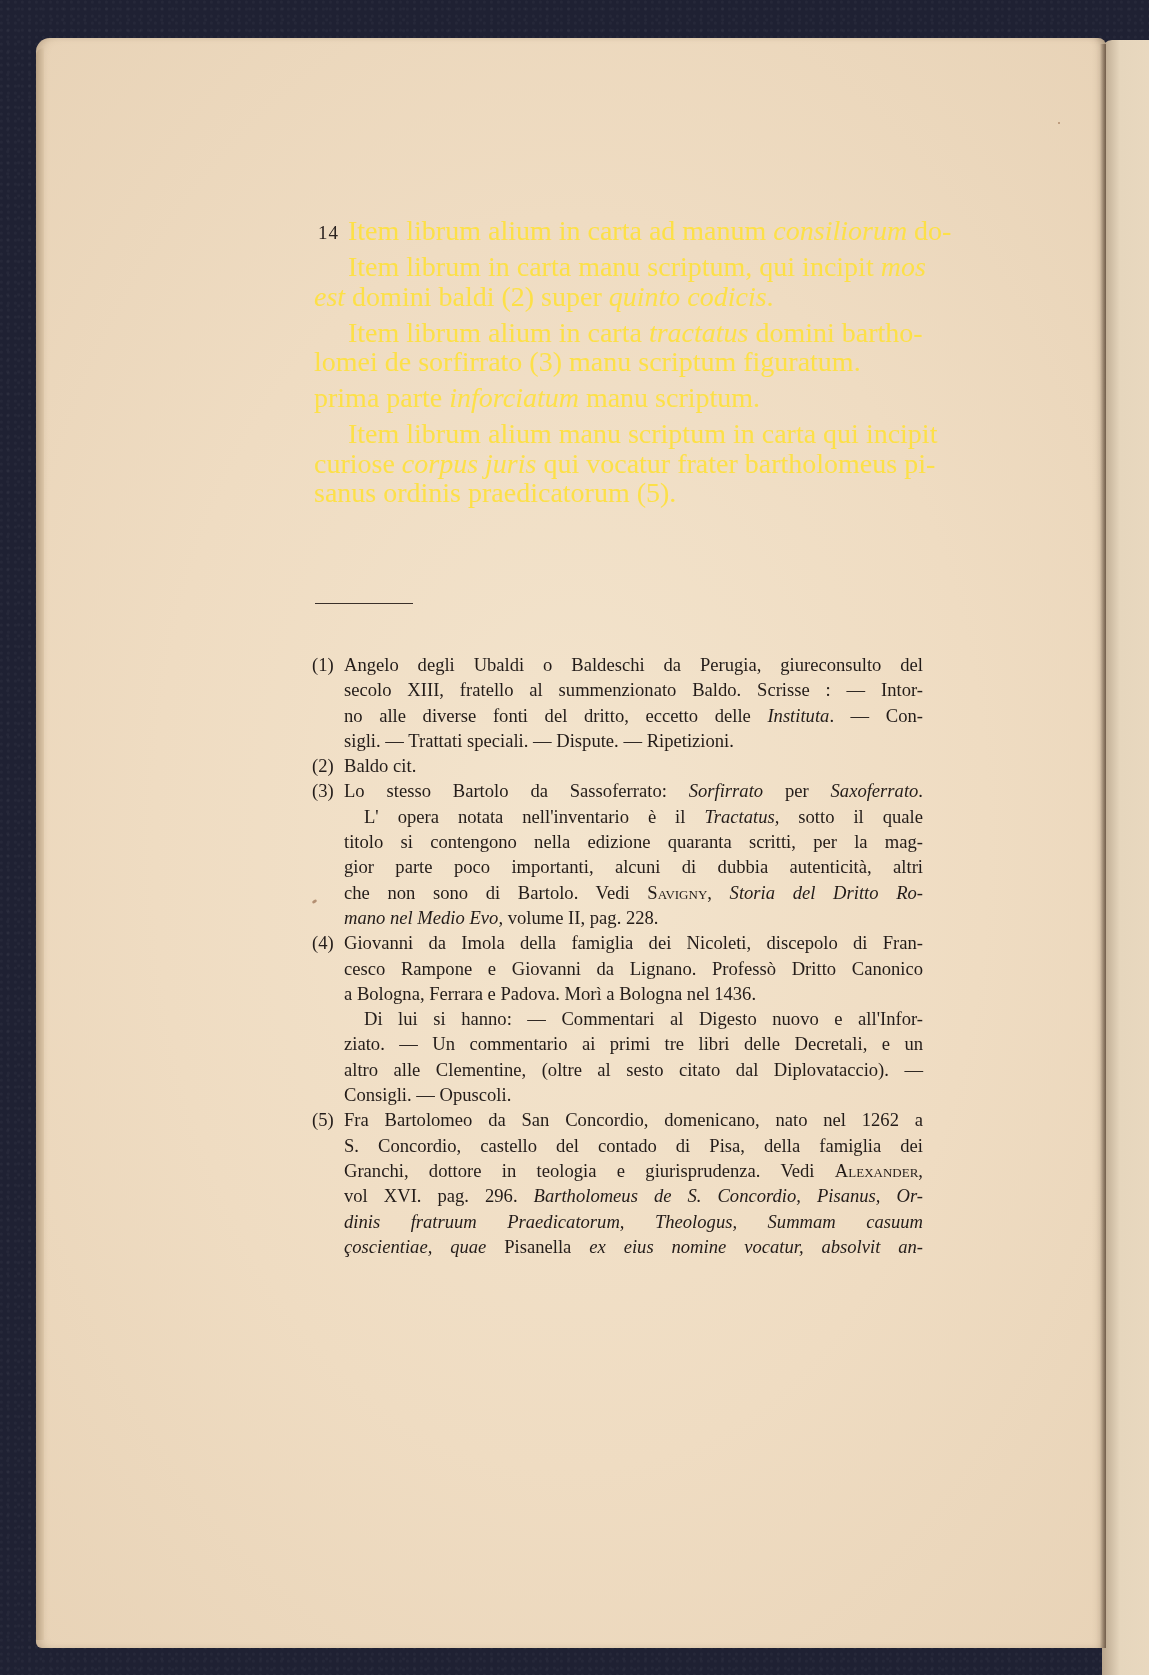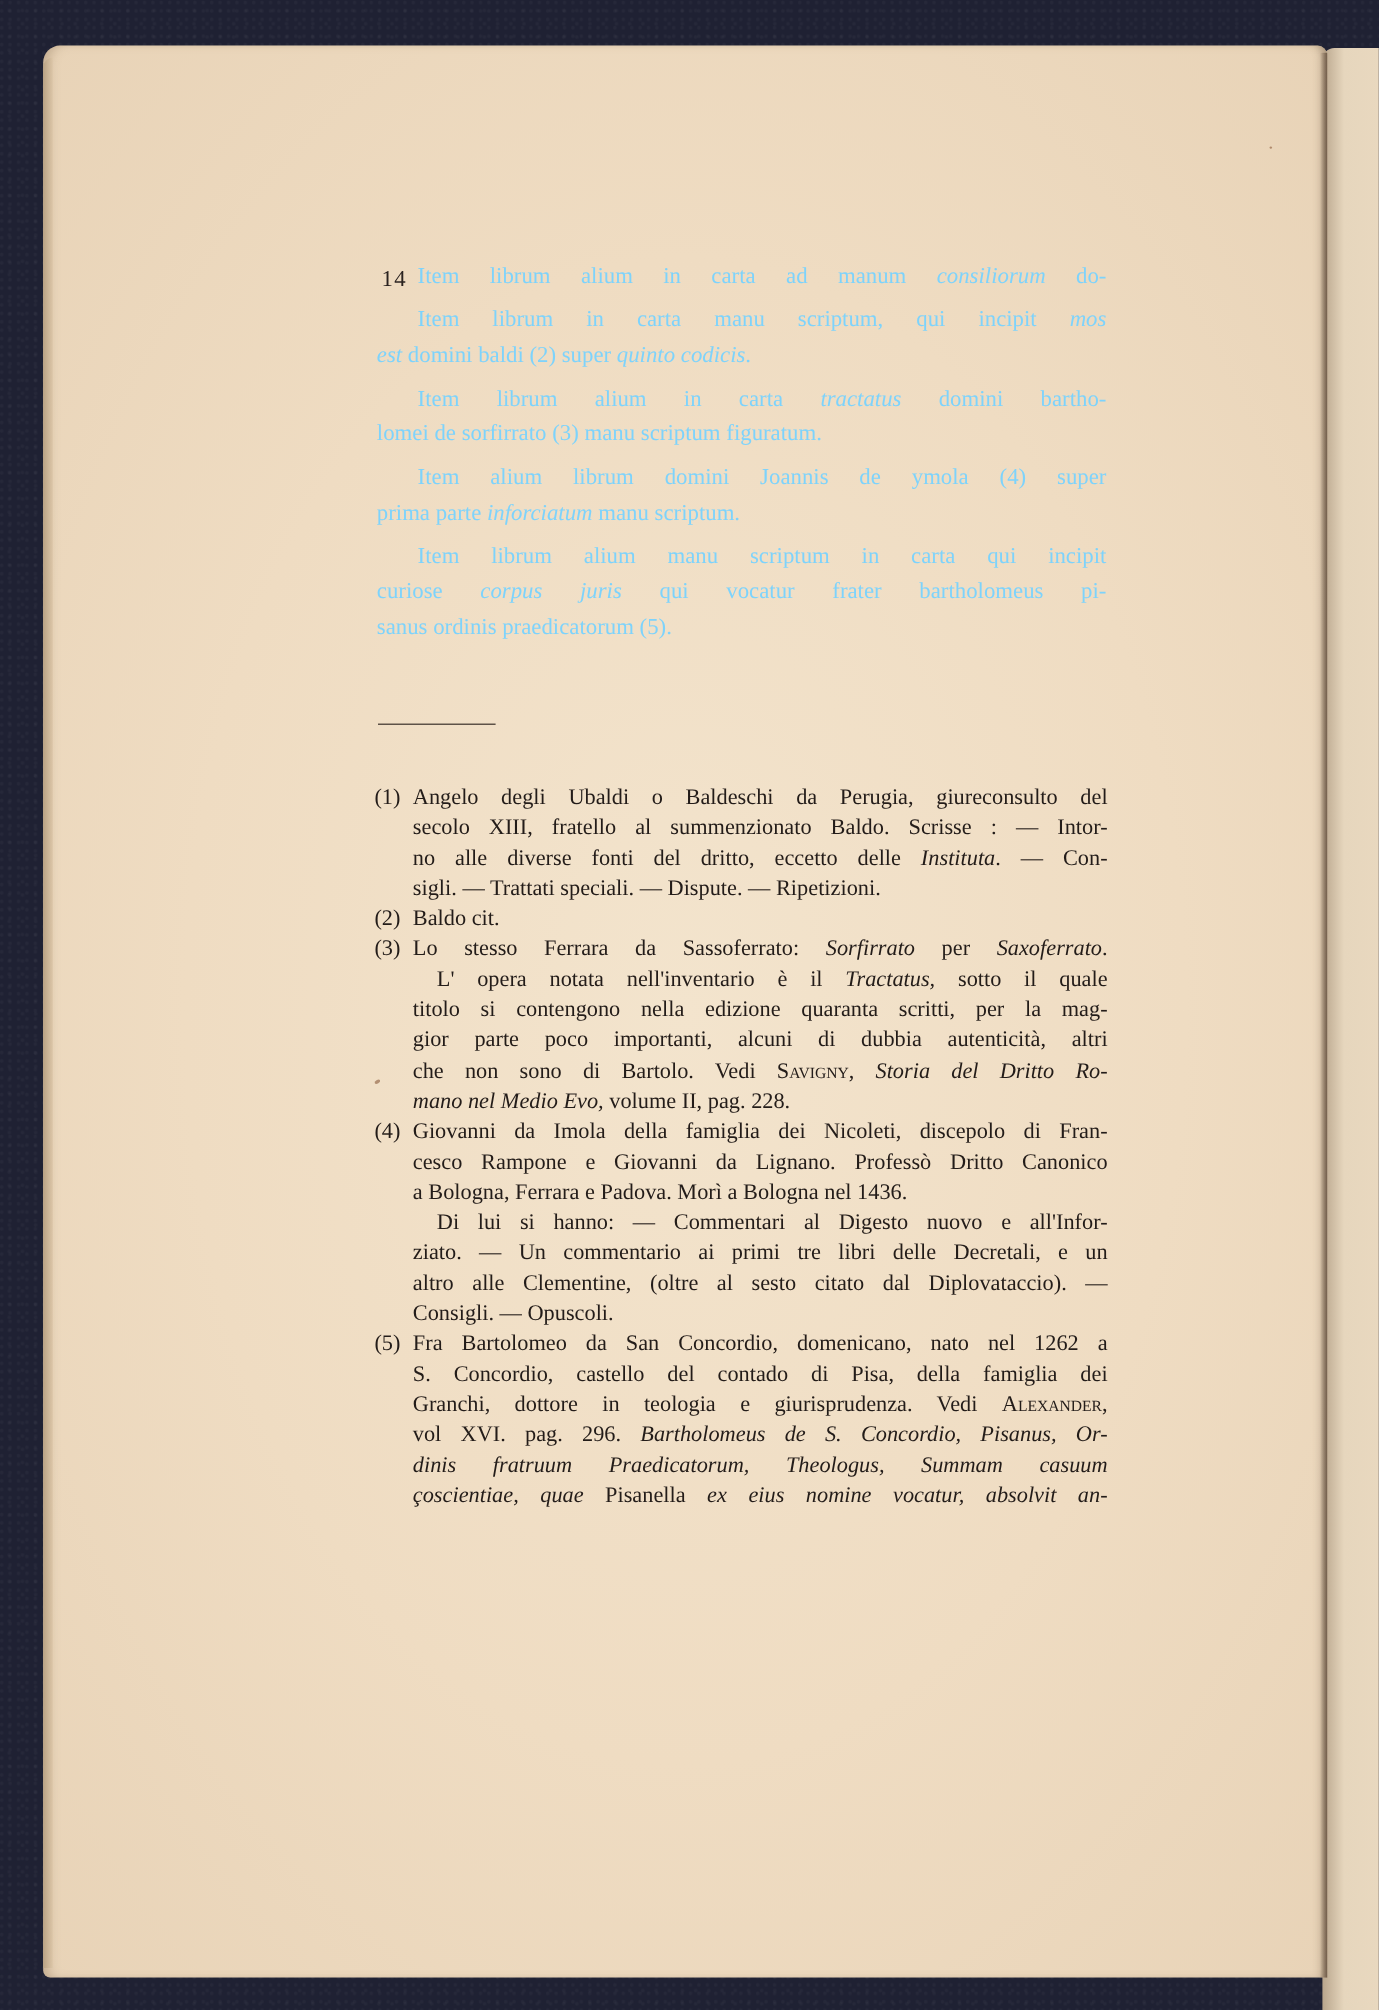--- a/index.html
+++ b/index.html
@@ -70,22 +70,22 @@
       font-size: 19px;
       color: #2b2320;
       letter-spacing: 1px;
       margin-top: 36px;
     }
     .body-text {
       position: absolute;
       left: 314px;
       top: 216px;
       width: 608px;
-      color: #7dd3fc;
-      font-size: 19px;
+      color: #fde047;
+      font-size: 28px;
       line-height: 29.5px;
     }
     .para {
       margin: 0 0 6.6px 0;
     }
     .line {
       display: block;
       white-space: nowrap;
       text-align: justify;
       text-align-last: justify;
@@ -165,21 +165,20 @@
     </div>
     <div class="para">
       <span class="line indent"><span>Item librum in carta manu scriptum, qui incipit </span><span class="it">mos</span></span>
       <span class="line last"><span class="it">est</span><span> domini baldi (2) super </span><span class="it">quinto codicis</span><span>.</span></span>
     </div>
     <div class="para">
       <span class="line indent"><span>Item librum alium in carta </span><span class="it">tractatus</span><span> domini bartho-</span></span>
       <span class="line last"><span>lomei de sorfirrato (3) manu scriptum figuratum.</span></span>
     </div>
     <div class="para">
-      <span class="line indent"><span>Item alium librum domini Joannis de ymola (4) super</span></span>
       <span class="line last"><span>prima parte </span><span class="it">inforciatum</span><span> manu scriptum.</span></span>
     </div>
     <div class="para">
       <span class="line indent"><span>Item librum alium manu scriptum in carta qui incipit</span></span>
       <span class="line"><span>curiose </span><span class="it">corpus juris</span><span> qui vocatur frater bartholomeus pi-</span></span>
       <span class="line last"><span>sanus ordinis praedicatorum (5).</span></span>
     </div>
   </div>
 
 <div class="rule"></div>
@@ -191,21 +190,21 @@
       <span class="line"><span>secolo XIII, fratello al summenzionato Baldo. Scrisse : — Intor-</span></span>
       <span class="line"><span>no alle diverse fonti del dritto, eccetto delle </span><span class="it">Instituta</span><span>. — Con-</span></span>
       <span class="line last"><span>sigli. — Trattati speciali. — Dispute. — Ripetizioni.</span></span>
     </div>
     <div class="note">
       <span class="note-num">(2)</span>
       <span class="line last"><span>Baldo cit.</span></span>
     </div>
     <div class="note">
       <span class="note-num">(3)</span>
-      <span class="line"><span>Lo stesso Ferrara da Sassoferrato: </span><span class="it">Sorfirrato</span><span> per </span><span class="it">Saxoferrato</span><span>.</span></span>
+      <span class="line"><span>Lo stesso Bartolo da Sassoferrato: </span><span class="it">Sorfirrato</span><span> per </span><span class="it">Saxoferrato</span><span>.</span></span>
       <span class="line indent"><span>L' opera notata nell'inventario è il </span><span class="it">Tractatus,</span><span> sotto il quale</span></span>
       <span class="line"><span>titolo si contengono nella edizione quaranta scritti, per la mag-</span></span>
       <span class="line"><span>gior parte poco importanti, alcuni di dubbia autenticità, altri</span></span>
       <span class="line"><span>che non sono di Bartolo. Vedi </span><span class="sc">Savigny</span><span>, </span><span class="it">Storia del Dritto Ro-</span></span>
       <span class="line last"><span class="it">mano nel Medio Evo,</span><span> volume II, pag. 228.</span></span>
     </div>
     <div class="note">
       <span class="note-num">(4)</span>
       <span class="line"><span>Giovanni da Imola della famiglia dei Nicoleti, discepolo di Fran-</span></span>
       <span class="line"><span>cesco Rampone e Giovanni da Lignano. Professò Dritto Canonico</span></span>

